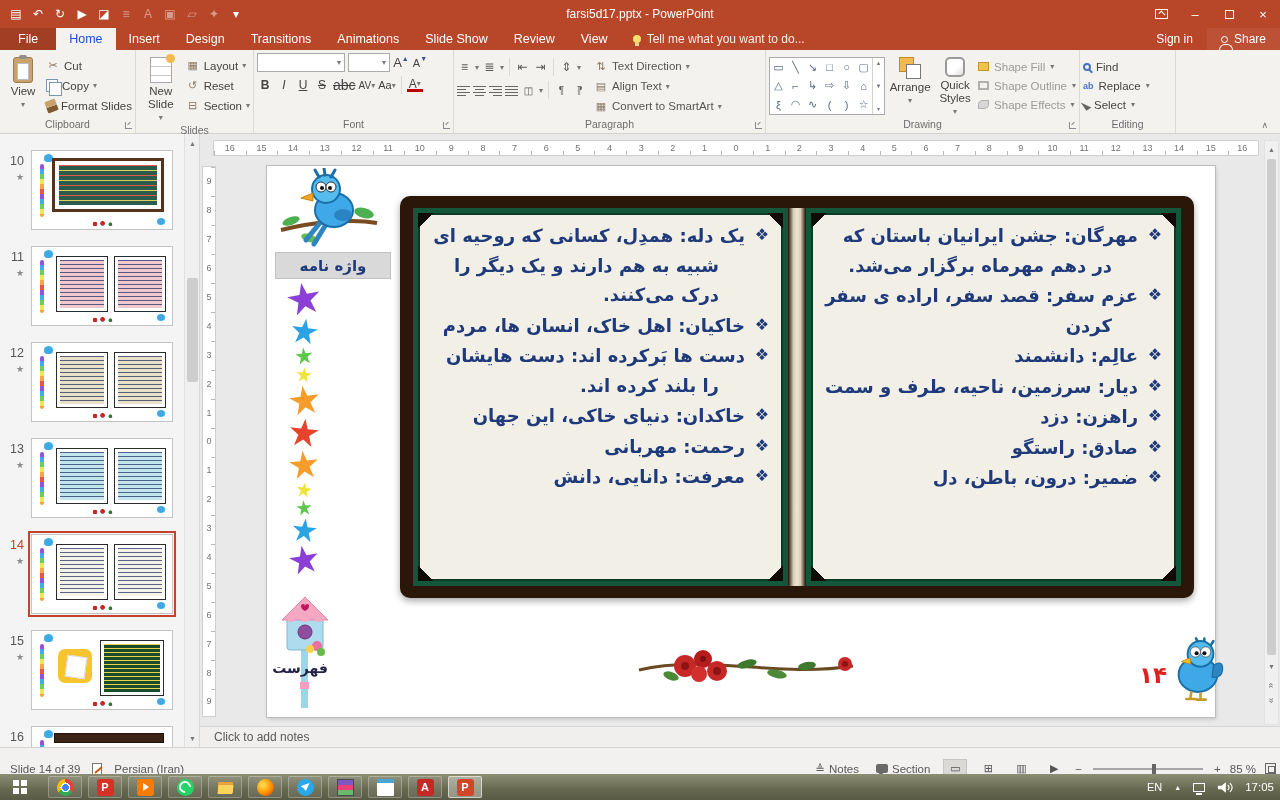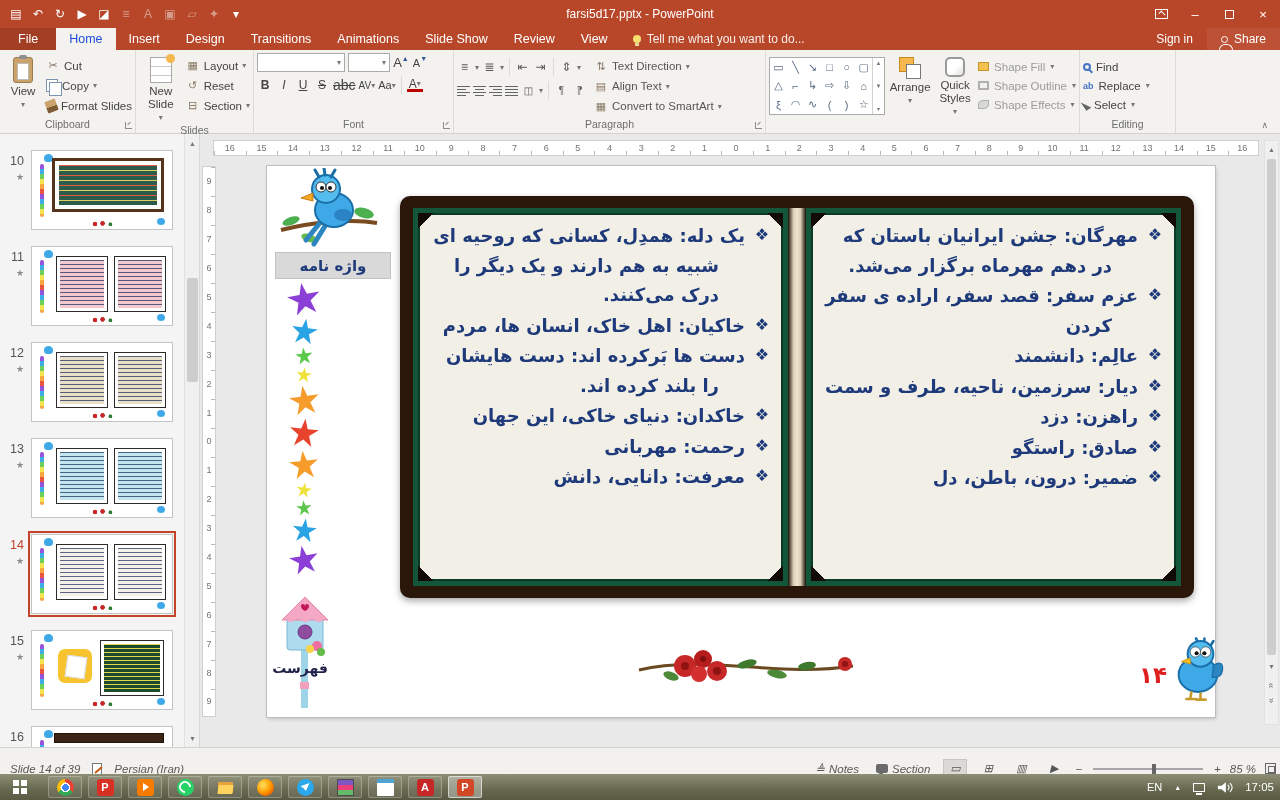--- a/index.html
+++ b/index.html
@@ -157,21 +157,21 @@
   .sp-pole{position:absolute;left:34px;top:4px;width:8px;height:106px;background:linear-gradient(90deg,#7A4E26,#A5713B 50%,#6B4220);}
   .sp-board{position:absolute;height:26px;background:linear-gradient(180deg,#B98A50,#9C6F3A);display:flex;align-items:center;justify-content:center;font-family:"DejaVu Sans",sans-serif;font-weight:bold;font-size:13px;color:#3F2A10;direction:rtl;}
   .sp-prev{left:6px;top:8px;width:66px;clip-path:polygon(0 0,85% 0,100% 50%,85% 100%,0 100%);}
   .sp-next{left:8px;top:44px;width:66px;clip-path:polygon(15% 0,100% 0,100% 100%,15% 100%,0 50%);}
   .sp-board::after{content:"";position:absolute;width:6px;height:6px;border-radius:50%;background:#C62828;}
   .sp-prev::after{left:3px;top:-3px;} .sp-next::after{right:3px;top:-3px;}
   .pagenum{position:absolute;left:872px;top:496px;font-family:"DejaVu Sans",sans-serif;font-weight:bold;font-size:23px;color:#E01F1F;}
 
   
   .notesbar{position:absolute;left:200px;top:726px;width:1080px;height:21px;background:#F0EFED;border-top:1px solid #D9D7D4;display:flex;align-items:center;padding-left:14px;font-size:12px;color:#595959;}
-  .statusbar{position:absolute;left:0;top:747px;width:1280px;height:42px;background:#F3F1EF;border-top:1px solid #D5D3D0;display:flex;align-items:center;font-size:11.5px;color:#585858;font-style:italic;}
+  .statusbar{position:absolute;left:0;top:747px;width:1280px;height:42px;background:#F3F1EF;border-top:1px solid #D5D3D0;display:flex;align-items:center;font-size:11.5px;color:#585858;}
   .sb-left{display:flex;align-items:center;gap:12px;padding-left:10px;}
   .ic-spell{width:10px;height:12px;border:1px solid #777;background:#fff;position:relative;}
   .ic-spell::after{content:"";position:absolute;left:1px;top:5px;width:9px;height:2px;background:#C45911;transform:rotate(-40deg);}
   .sb-right{position:absolute;right:4px;display:flex;align-items:center;gap:9px;}
   .sb-item{display:flex;align-items:center;gap:4px;padding:2px 4px;}
   .ic-comments{width:12px;height:9px;background:#6a6a6a;border-radius:2px;position:relative;}
   .ic-comments::after{content:"";position:absolute;left:2px;bottom:-3px;border-left:3px solid transparent;border-right:3px solid transparent;border-top:4px solid #6a6a6a;}
   .viewbtn{width:24px;height:20px;display:flex;align-items:center;justify-content:center;font-size:11px;color:#555;}
   .viewbtn.active{background:#DBD9D6;border:1px solid #C8C6C2;}
   .zoomslider{width:110px;height:2px;background:#A6A6A6;position:relative;margin:0 2px;}
@@ -461,20 +461,21 @@
               <span>Shape Outline</span>
               <span class="caret">▾</span>
             </div>
           <div class="sf">
               <span class="ic-effects"></span>
               <span>Shape Effects</span>
               <span class="caret">▾</span>
             </div>
         </div>
       </div>
+      <div class="rg-label"><span>Drawing</span><span class="dlg"></span></div>
     </div>
 
     <div class="rgroup" style="width:96px">
       <div class="rg-body">
         <div class="edcol">
           <div class="ed">
               <span class="ic-find"></span>
               <span>Find</span>
             </div>
           <div class="ed">
@@ -753,20 +754,23 @@
       <span class="arr" style="top:518px">▼</span>
       <span class="nav" style="top:537px">
           <span class="chev">«</span>
         </span>
       <span class="nav" style="top:553px">
           <span class="chev dn">«</span>
         </span>
     </div>
   </div>
 
+  <div class="notesbar">
+    <span>Click to add notes</span>
+  </div>
 
   <div class="statusbar">
     <div class="sb-left">
       <span>Slide 14 of 39</span>
       <span class="ic-spell"></span>
       <span>Persian (Iran)</span>
     </div>
     <div class="sb-right">
       <span class="sb-item">
           <span>≜</span>

